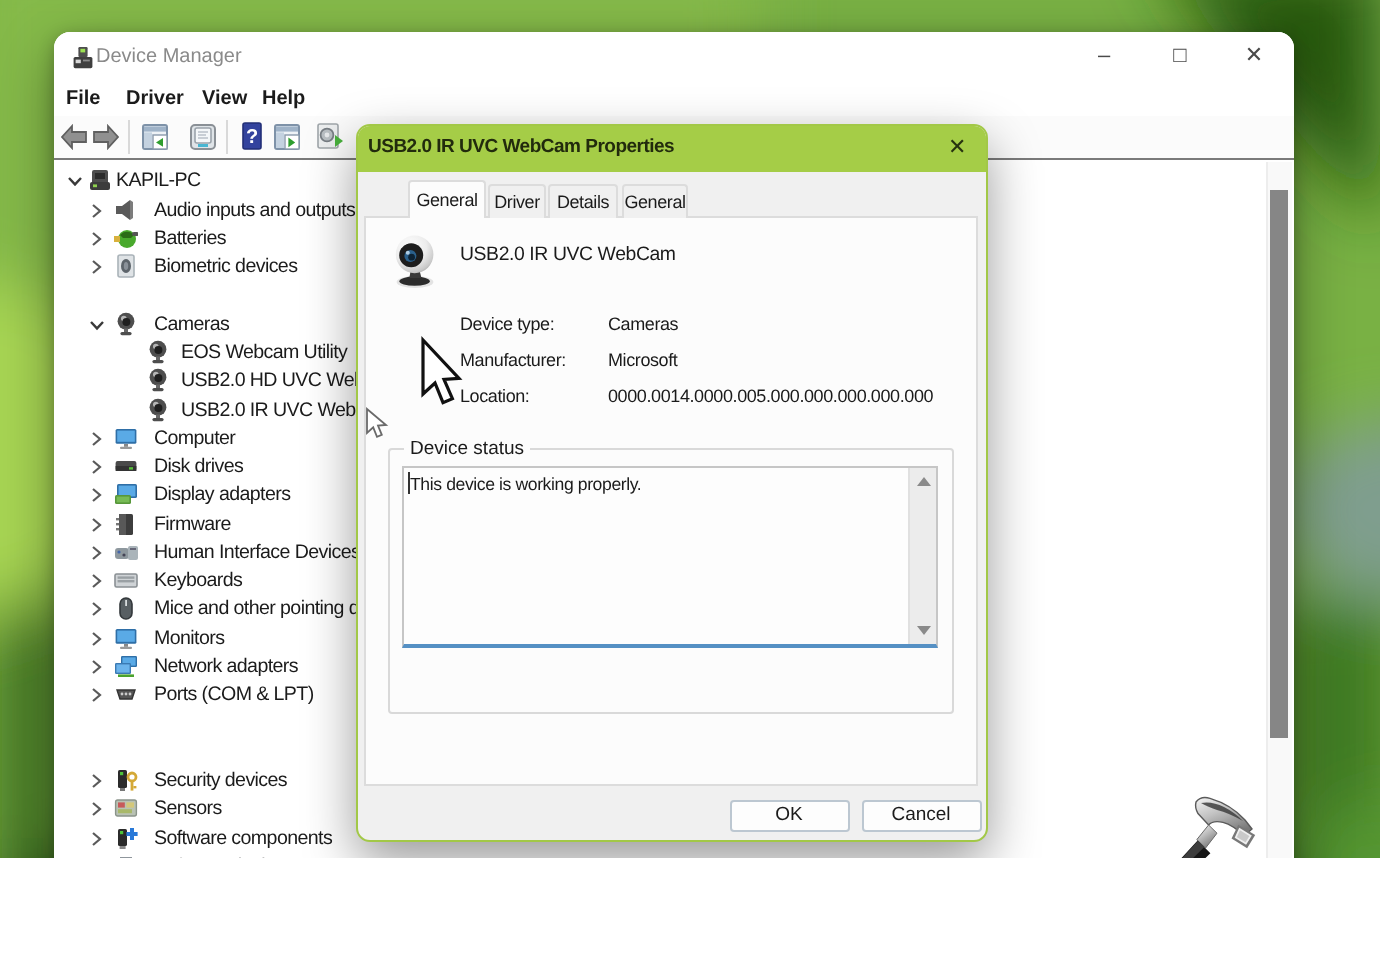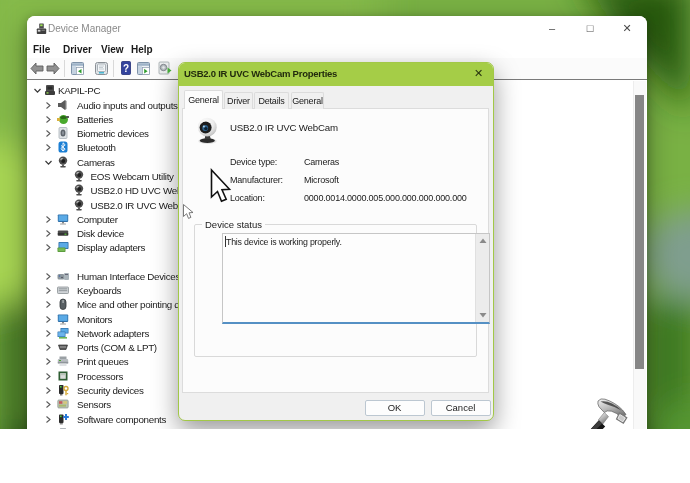--- a/index.html
+++ b/index.html
@@ -28,27 +28,27 @@
   
   #statusbar { left:0; top:432px; width:620px; height:20px; background:#f5f5f5; border-top:1px solid #e4e4e4;}
   #statusdiv { left:549px; top:2px; width:1px; height:18px; background:#e0e0e0; }
   
   #dlg { left:178px; top:62px; width:316px; height:359px; background:#f0f0f0; border:1px solid #a2c847;
          border-radius:7px; box-shadow:0 10px 26px rgba(0,0,0,.4); overflow:hidden; z-index:5; }
   #dlgtitle { left:0; top:0; width:314px; height:23px; background:#a5cd47; }
   #dlgtitletext { left:5px; top:5px; font-size:9.5px; font-weight:bold; letter-spacing:-0.25px; color:#222b0d; }
   #dlgclose { left:295px; top:4px; font-size:11px; color:#27330f; }
   .tab { position:absolute; font-size:9px; letter-spacing:-0.2px; color:#1b1b1b; text-align:center;
-         border:1px solid #dcdcdc; border-bottom:none; background:#f0f0f0; border-radius:2px 2px 0 0; }
+         border:1px solid #dcdcdc; border-bottom:none; background:#f0f0f0; border-radius:2px 2px 0 0;margin-left:20px; }
   #tabpanel { left:2.5px; top:45px; width:307px; height:285px; background:#fcfcfc; border:1px solid #dcdcdc; }
   .lbl { position:absolute; font-size:9px; letter-spacing:-0.2px; color:#1b1b1b; white-space:nowrap; }
   #groupbox { left:15px; top:161px; width:283px; height:133px; border:1px solid #d9d9d9; border-radius:2px; }
   #gblabel { left:7px; top:-6px; background:#fcfcfc; padding:0 3px; font-size:9.5px; color:#1b1b1b;}
   #ta { left:6px; top:8px; width:268px; height:91px; background:#fdfdfd;
-        border:1px solid #c6c6c6; border-bottom:2px solid #5590c4;margin-left:21px; }
+        border:1px solid #c6c6c6; border-bottom:2px solid #5590c4; }
   #tasb { left:252px; top:0px; width:14px; height:88px; background:#ececec; border-left:1px solid #e0e0e0;}
   .btn { position:absolute; top:337px; width:60px; height:16px; background:#fdfdfd; border:1px solid #bcc7d1;
          border-radius:2px; font-size:9.5px; color:#1b1b1b; text-align:center; line-height:14px; }
 </style>
 </head>
 <body>
 <div id="stage">
 
   <svg class="abs" style="left:0;top:0;z-index:0" width="690" height="483" viewBox="0 0 690 483">
     <defs>
@@ -179,30 +179,20 @@
           <svg class="chev2" style="left:17px" width="9" height="9" viewBox="0 0 9 9">
             <path d="M2.5 1.5 L6 4.5 L2.5 7.5" stroke="#5a5a5a" stroke-width="1.1" fill="none"></path>
           </svg>
           <svg class="ticon" style="left:30px" width="12" height="12" viewBox="0 0 12 12">
             <rect x="2" y="0.5" width="8" height="11" rx="1" fill="#dfe3e6" stroke="#aab3b9" stroke-width="0.8"></rect>
             <ellipse cx="6" cy="6" rx="2.5" ry="3.5" fill="#5d646b"></ellipse>
             <ellipse cx="6" cy="6" rx="1.1" ry="2" fill="#8a9199"></ellipse>
           </svg>
           <span class="tlabel" style="left:50px">Biometric devices</span>
         </div>
-      <div class="trow" style="left:0;top:59.4px;width:620px">
-          <svg class="chev2" style="left:17px" width="9" height="9" viewBox="0 0 9 9">
-            <path d="M2.5 1.5 L6 4.5 L2.5 7.5" stroke="#5a5a5a" stroke-width="1.1" fill="none"></path>
-          </svg>
-          <svg class="ticon" style="left:30px" width="12" height="12" viewBox="0 0 12 12">
-            <rect x="1.5" y="0.5" width="9" height="11" rx="2.6" fill="#1b7fd4"></rect>
-            <path d="M6 1.8 V10 L8.2 8.2 L4 4.4 M6 10 L4 7.6 M6 1.8 L8.2 3.8 L4 7.4" stroke="#fff" stroke-width="0.9" fill="none"></path>
-          </svg>
-          <span class="tlabel" style="left:50px">Bluetooth</span>
-        </div>
       <div class="trow" style="left:0;top:73.6px;width:620px">
           <svg class="chev2" style="left:17px" width="9" height="9" viewBox="0 0 9 9">
             <path d="M1.5 3 L4.5 6.2 L7.5 3" stroke="#3a3a3a" stroke-width="1.2" fill="none"></path>
           </svg>
           <svg class="ticon" style="left:30px" width="12" height="12" viewBox="0 0 12 12">
             <circle cx="6" cy="4.6" r="4.2" fill="#4e4e4e"></circle>
             <circle cx="4.9" cy="3.3" r="1.4" fill="#b5b5b5"></circle>
             <circle cx="6.2" cy="5" r="2" fill="#1e1e1e"></circle>
             <rect x="5" y="8.2" width="2" height="2" fill="#666"></rect>
             <rect x="3.2" y="10" width="5.6" height="1.6" rx="0.8" fill="#4e4e4e"></rect>
@@ -253,33 +243,46 @@
         </div>
       <div class="trow" style="left:0;top:145.0px;width:620px">
           <svg class="chev2" style="left:17px" width="9" height="9" viewBox="0 0 9 9">
             <path d="M2.5 1.5 L6 4.5 L2.5 7.5" stroke="#5a5a5a" stroke-width="1.1" fill="none"></path>
           </svg>
           <svg class="ticon" style="left:30px" width="12" height="12" viewBox="0 0 12 12">
             <rect x="0.8" y="3.5" width="10.4" height="5" rx="1" fill="#4a4a4a"></rect>
             <rect x="0.8" y="6" width="10.4" height="2.5" fill="#333"></rect>
             <rect x="7.5" y="6.6" width="2" height="1.2" fill="#59c23a"></rect>
           </svg>
-          <span class="tlabel" style="left:50px">Disk device</span>
+          <span class="tlabel" style="left:50px">Disk drives</span>
         </div>
       <div class="trow" style="left:0;top:159.3px;width:620px">
           <svg class="chev2" style="left:17px" width="9" height="9" viewBox="0 0 9 9">
             <path d="M2.5 1.5 L6 4.5 L2.5 7.5" stroke="#5a5a5a" stroke-width="1.1" fill="none"></path>
           </svg>
           <svg class="ticon" style="left:30px" width="12" height="12" viewBox="0 0 12 12">
             <rect x="1.5" y="1" width="10" height="7" rx="0.8" fill="#2f6fa7"></rect>
             <rect x="2.3" y="1.8" width="8.4" height="5.4" fill="#5aaae6"></rect>
             <rect x="0.5" y="6.5" width="8" height="4.5" rx="0.8" fill="#57973a"></rect>
             <rect x="1.3" y="7.3" width="6.4" height="2.9" fill="#77bb55"></rect>
           </svg>
           <span class="tlabel" style="left:50px">Display adapters</span>
+        </div>
+      <div class="trow" style="left:0;top:173.5px;width:620px">
+          <svg class="chev2" style="left:17px" width="9" height="9" viewBox="0 0 9 9">
+            <path d="M2.5 1.5 L6 4.5 L2.5 7.5" stroke="#5a5a5a" stroke-width="1.1" fill="none"></path>
+          </svg>
+          <svg class="ticon" style="left:30px" width="12" height="12" viewBox="0 0 12 12">
+            <rect x="2.5" y="1" width="7" height="10.5" rx="0.8" fill="#3d3d3d"></rect>
+            <rect x="2.5" y="1" width="3.5" height="10.5" fill="#585858"></rect>
+            <rect x="1" y="3" width="1.5" height="1.2" fill="#777"></rect>
+            <rect x="1" y="5.5" width="1.5" height="1.2" fill="#777"></rect>
+            <rect x="1" y="8" width="1.5" height="1.2" fill="#777"></rect>
+          </svg>
+          <span class="tlabel" style="left:50px">Firmware</span>
         </div>
       <div class="trow" style="left:0;top:187.8px;width:620px">
           <svg class="chev2" style="left:17px" width="9" height="9" viewBox="0 0 9 9">
             <path d="M2.5 1.5 L6 4.5 L2.5 7.5" stroke="#5a5a5a" stroke-width="1.1" fill="none"></path>
           </svg>
           <svg class="ticon" style="left:30px" width="12" height="12" viewBox="0 0 12 12">
             <rect x="0.5" y="4" width="7" height="5.5" rx="1.5" fill="#8e989e"></rect>
             <circle cx="2.5" cy="6" r="0.8" fill="#4466aa"></circle>
             <circle cx="5" cy="7.5" r="0.8" fill="#445"></circle>
             <rect x="7" y="3" width="5" height="7" rx="1" fill="#aab4ba"></rect>
@@ -337,44 +340,20 @@
           <svg class="chev2" style="left:17px" width="9" height="9" viewBox="0 0 9 9">
             <path d="M2.5 1.5 L6 4.5 L2.5 7.5" stroke="#5a5a5a" stroke-width="1.1" fill="none"></path>
           </svg>
           <svg class="ticon" style="left:30px" width="12" height="12" viewBox="0 0 12 12">
             <path d="M1.5 4 h9 l-1.5 4.5 h-6 Z" fill="#555" stroke="#333" stroke-width="0.7"></path>
             <circle cx="4" cy="6" r="0.7" fill="#ccc"></circle>
             <circle cx="6" cy="6" r="0.7" fill="#ccc"></circle>
             <circle cx="8" cy="6" r="0.7" fill="#ccc"></circle>
           </svg>
           <span class="tlabel" style="left:50px">Ports (COM &amp; LPT)</span>
-        </div>
-      <div class="trow" style="left:0;top:273.4px;width:620px">
-          <svg class="chev2" style="left:17px" width="9" height="9" viewBox="0 0 9 9">
-            <path d="M2.5 1.5 L6 4.5 L2.5 7.5" stroke="#5a5a5a" stroke-width="1.1" fill="none"></path>
-          </svg>
-          <svg class="ticon" style="left:30px" width="12" height="12" viewBox="0 0 12 12">
-            <rect x="2.5" y="1.5" width="7" height="3" fill="#9aa0a4"></rect>
-            <rect x="0.8" y="4" width="10.4" height="4.5" rx="1" fill="#b7bcc0"></rect>
-            <rect x="0.8" y="6.8" width="10.4" height="1.7" fill="#8f959a"></rect>
-            <rect x="2" y="5" width="2" height="1" fill="#4ba32e"></rect>
-            <rect x="2.5" y="8.5" width="7" height="2.5" fill="#dfe2e4"></rect>
-          </svg>
-          <span class="tlabel" style="left:50px">Print queues</span>
-        </div>
-      <div class="trow" style="left:0;top:287.7px;width:620px">
-          <svg class="chev2" style="left:17px" width="9" height="9" viewBox="0 0 9 9">
-            <path d="M2.5 1.5 L6 4.5 L2.5 7.5" stroke="#5a5a5a" stroke-width="1.1" fill="none"></path>
-          </svg>
-          <svg class="ticon" style="left:30px" width="12" height="12" viewBox="0 0 12 12">
-            <rect x="1.5" y="1.5" width="9" height="9" fill="#2e5d32"></rect>
-            <rect x="3.2" y="3.2" width="5.6" height="5.6" fill="#d9dcd9"></rect>
-            <rect x="3.2" y="3.2" width="5.6" height="2" fill="#b9c4b9"></rect>
-          </svg>
-          <span class="tlabel" style="left:50px">Processors</span>
         </div>
       <div class="trow" style="left:0;top:302.0px;width:620px">
           <svg class="chev2" style="left:17px" width="9" height="9" viewBox="0 0 9 9">
             <path d="M2.5 1.5 L6 4.5 L2.5 7.5" stroke="#5a5a5a" stroke-width="1.1" fill="none"></path>
           </svg>
           <svg class="ticon" style="left:30px" width="12" height="12" viewBox="0 0 12 12">
             <rect x="2" y="1" width="4.5" height="9" rx="0.8" fill="#2b2b2b"></rect>
             <rect x="3" y="2" width="1.6" height="1.6" fill="#4ec43a"></rect>
             <rect x="3" y="10" width="2.5" height="1.5" fill="#777"></rect>
             <circle cx="9" cy="4.5" r="2" fill="none" stroke="#d4a937" stroke-width="1.4"></circle>

